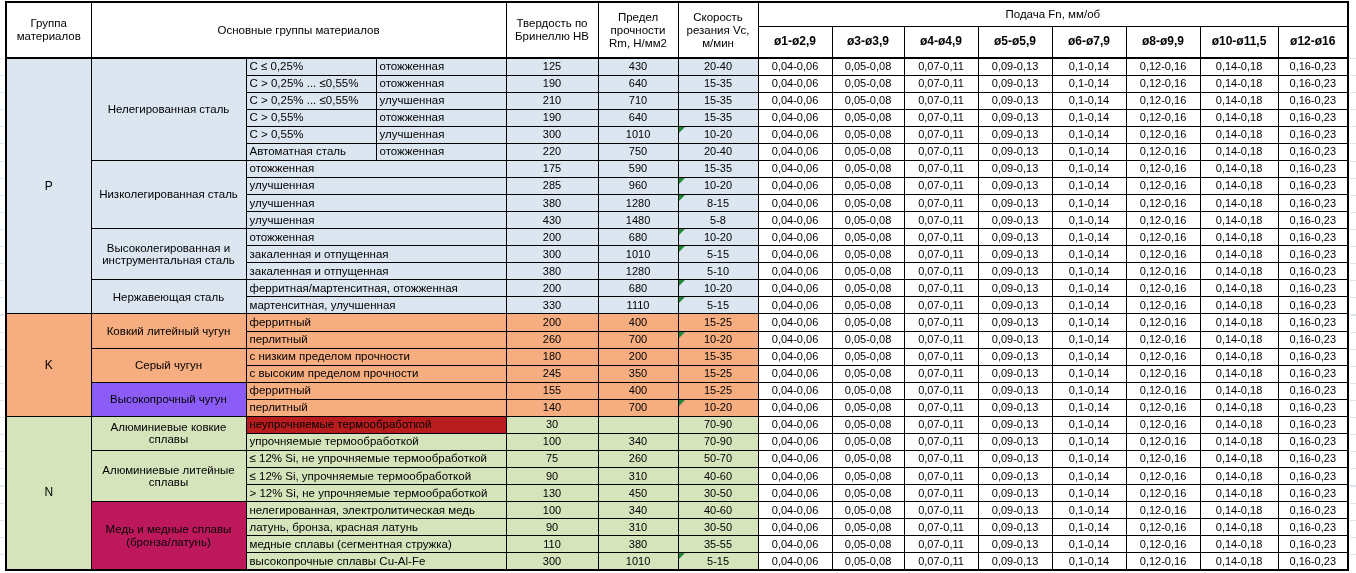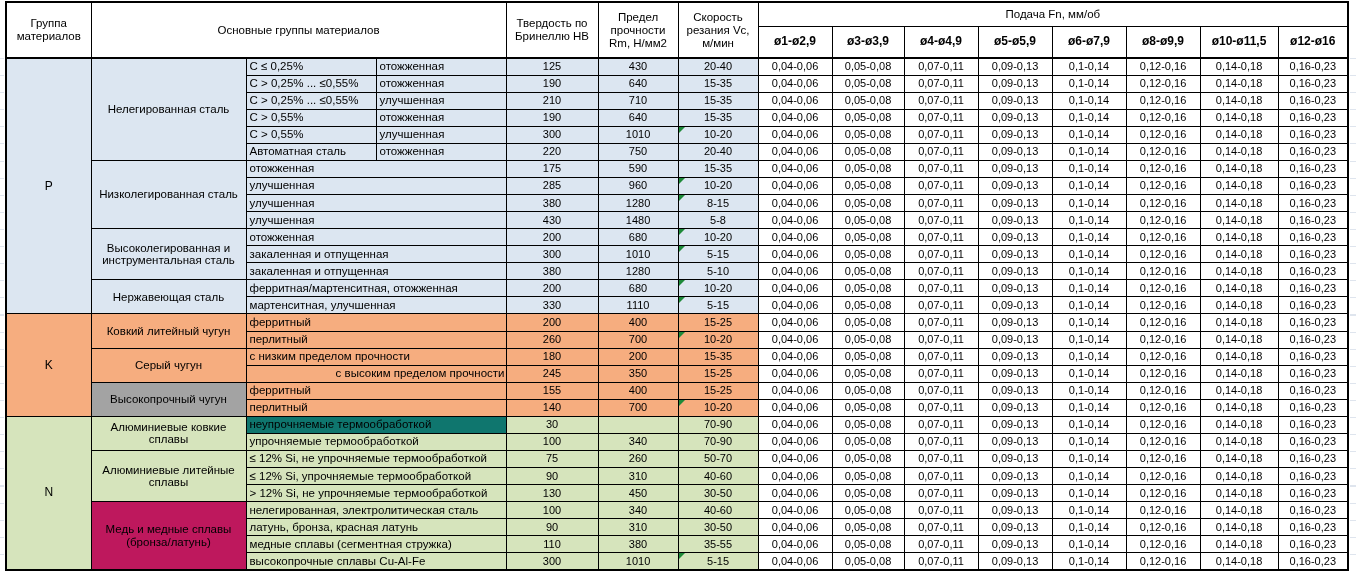--- a/index.html
+++ b/index.html
@@ -349,35 +349,35 @@
         <td class="c-feed">0,04-0,06</td>
         <td class="c-feed">0,05-0,08</td>
         <td class="c-feed">0,07-0,11</td>
         <td class="c-feed">0,09-0,13</td>
         <td class="c-feed">0,1-0,14</td>
         <td class="c-feed">0,12-0,16</td>
         <td class="c-feed">0,14-0,18</td>
         <td class="c-feed">0,16-0,23</td>
       </tr>
       <tr>
-        <td class="c-left" colspan="2" style="background: rgb(246, 173, 127); text-align: right;">с высоким пределом прочности</td>
+        <td class="c-left" colspan="2" style="background: rgb(246, 173, 127);">с высоким пределом прочности</td>
         <td class="c-num" style="background: rgb(246, 173, 127);">245</td>
         <td class="c-num" style="background: rgb(246, 173, 127);">350</td>
         <td class="c-num" style="background: rgb(246, 173, 127);">15-25</td>
         <td class="c-feed">0,04-0,06</td>
         <td class="c-feed">0,05-0,08</td>
         <td class="c-feed">0,07-0,11</td>
         <td class="c-feed">0,09-0,13</td>
         <td class="c-feed">0,1-0,14</td>
         <td class="c-feed">0,12-0,16</td>
         <td class="c-feed">0,14-0,18</td>
         <td class="c-feed">0,16-0,23</td>
       </tr>
       <tr>
-        <td class="c-sub" rowspan="2" style="background: #a3a3a3;">Высокопрочный чугун</td>
+        <td class="c-sub" rowspan="2" style="background: #8b5cf6;">Высокопрочный чугун</td>
         <td class="c-left" colspan="2" style="background: rgb(246, 173, 127);">ферритный</td>
         <td class="c-num" style="background: rgb(246, 173, 127);">155</td>
         <td class="c-num" style="background: rgb(246, 173, 127);">400</td>
         <td class="c-num" style="background: rgb(246, 173, 127);">15-25</td>
         <td class="c-feed">0,04-0,06</td>
         <td class="c-feed">0,05-0,08</td>
         <td class="c-feed">0,07-0,11</td>
         <td class="c-feed">0,09-0,13</td>
         <td class="c-feed">0,1-0,14</td>
         <td class="c-feed">0,12-0,16</td>
@@ -394,21 +394,21 @@
         <td class="c-feed">0,07-0,11</td>
         <td class="c-feed">0,09-0,13</td>
         <td class="c-feed">0,1-0,14</td>
         <td class="c-feed">0,12-0,16</td>
         <td class="c-feed">0,14-0,18</td>
         <td class="c-feed">0,16-0,23</td>
       </tr>
       <tr>
         <td class="c-group" rowspan="9" style="background: rgb(214, 228, 188);">N</td>
         <td class="c-sub" rowspan="2" style="background: rgb(214, 228, 188);">Алюминиевые ковкие сплавы</td>
-        <td class="c-left" colspan="2" style="background: #0f766e;">неупрочняемые термообработкой</td>
+        <td class="c-left" colspan="2" style="background: #b91c1c;">неупрочняемые термообработкой</td>
         <td class="c-num" style="background: rgb(214, 228, 188);">30</td>
         <td class="c-num" style="background: rgb(214, 228, 188);"></td>
         <td class="c-num" style="background: rgb(214, 228, 188);">70-90</td>
         <td class="c-feed">0,04-0,06</td>
         <td class="c-feed">0,05-0,08</td>
         <td class="c-feed">0,07-0,11</td>
         <td class="c-feed">0,09-0,13</td>
         <td class="c-feed">0,1-0,14</td>
         <td class="c-feed">0,12-0,16</td>
         <td class="c-feed">0,14-0,18</td>
@@ -466,21 +466,21 @@
         <td class="c-feed">0,05-0,08</td>
         <td class="c-feed">0,07-0,11</td>
         <td class="c-feed">0,09-0,13</td>
         <td class="c-feed">0,1-0,14</td>
         <td class="c-feed">0,12-0,16</td>
         <td class="c-feed">0,14-0,18</td>
         <td class="c-feed">0,16-0,23</td>
       </tr>
       <tr>
         <td class="c-sub" rowspan="4" style="background: #be185d;">Медь и медные сплавы (бронза/латунь)</td>
-        <td class="c-left" colspan="2" style="background: rgb(214, 228, 188);">нелегированная, электролитическая сталь</td>
+        <td class="c-left" colspan="2" style="background: rgb(214, 228, 188);">нелегированная, электролитическая медь</td>
         <td class="c-num" style="background: rgb(214, 228, 188);">100</td>
         <td class="c-num" style="background: rgb(214, 228, 188);">340</td>
         <td class="c-num" style="background: rgb(214, 228, 188);">40-60</td>
         <td class="c-feed">0,04-0,06</td>
         <td class="c-feed">0,05-0,08</td>
         <td class="c-feed">0,07-0,11</td>
         <td class="c-feed">0,09-0,13</td>
         <td class="c-feed">0,1-0,14</td>
         <td class="c-feed">0,12-0,16</td>
         <td class="c-feed">0,14-0,18</td>

